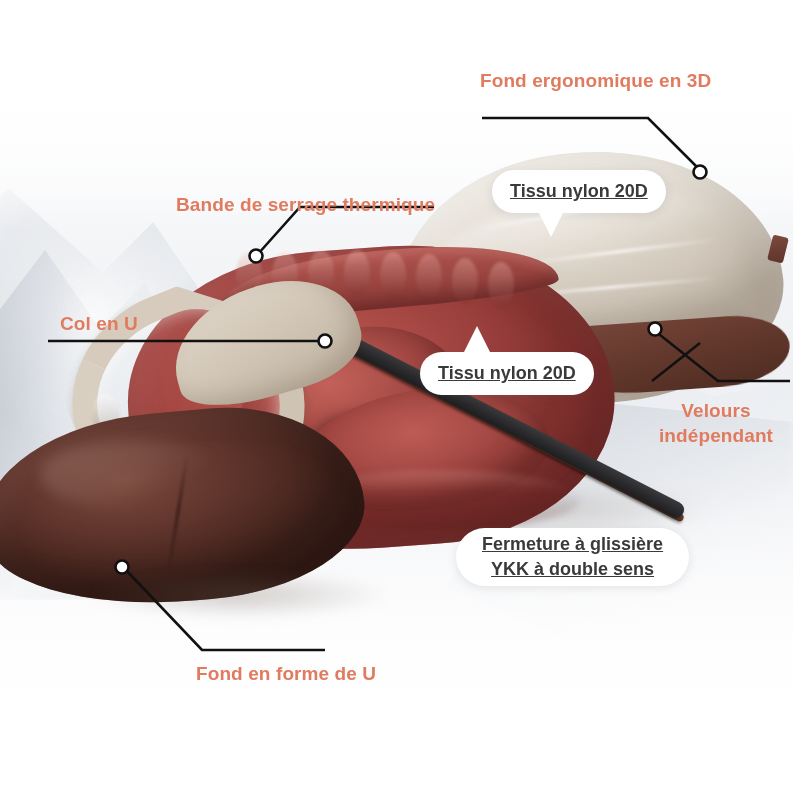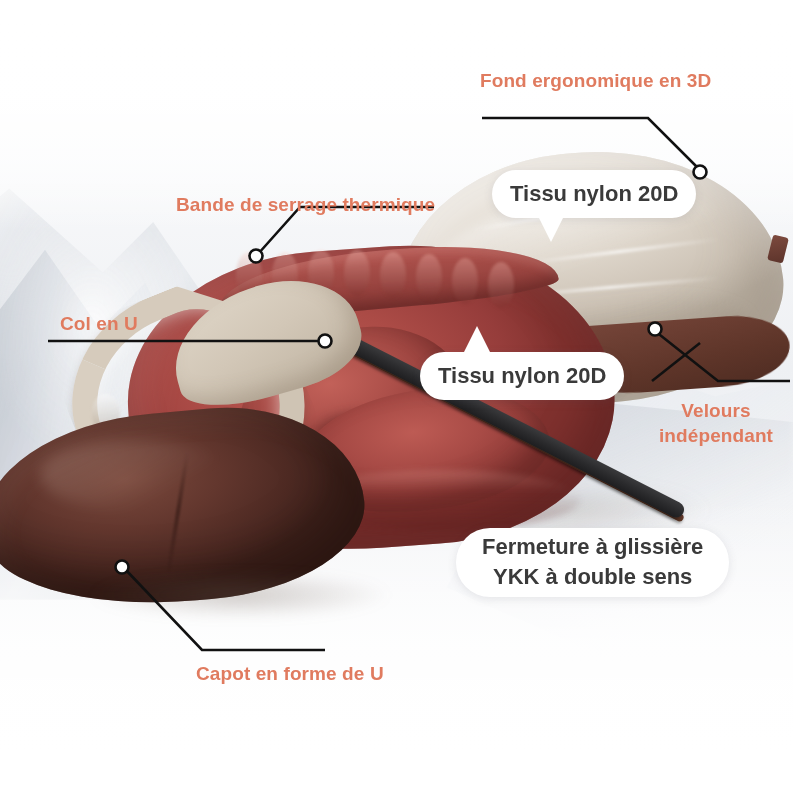--- a/index.html
+++ b/index.html
@@ -251,27 +251,28 @@
     line-height:1.32;
   }
   .label.two-line { white-space:normal; text-align:center; }
 
   
   .bubble {
     position:absolute;
     background:#ffffff;
     color:#3a3a3a;
     font-weight:bold;
-    font-size:22px;
+    font-size:18px;
     border-radius:26px;
     padding:9px 18px;
     text-align:center;
     line-height:1.38;
     white-space:nowrap;
     box-shadow:0 2px 10px rgba(80,80,90,.13);
+    text-decoration:underline;
   }
   .bubble .tail {
     position:absolute;
     width:0; height:0;
   }
   .tail-down {
     left:46px; bottom:-24px;
     border-left:13px solid transparent;
     border-right:13px solid transparent;
     border-top:26px solid #ffffff;
@@ -373,21 +374,21 @@
   </svg>
 
   <div class="label" style="left:480px; top:68px;">Fond ergonomique en 3D</div>
 
   <div class="label" style="left:176px; top:192px;">Bande de serrage thermique</div>
 
   <div class="label" style="left:60px; top:311px;">Col en U</div>
 
   <div class="label two-line" style="right:2px; top:398px; width:150px;">Velours indépendant</div>
 
-  <div class="label" style="left:196px; top:661px;">Capot en forme de U</div>
+  <div class="label" style="left:196px; top:661px;">Fond en forme de U</div>
 
   <div class="bubble" style="left:492px; top:170px;">
     <span>Tissu nylon 20D</span>
     <span class="tail tail-down"></span>
   </div>
 
   <div class="bubble" style="left:420px; top:352px;">
     <span class="tail tail-up"></span>
     <span>Tissu nylon 20D</span>
   </div>

